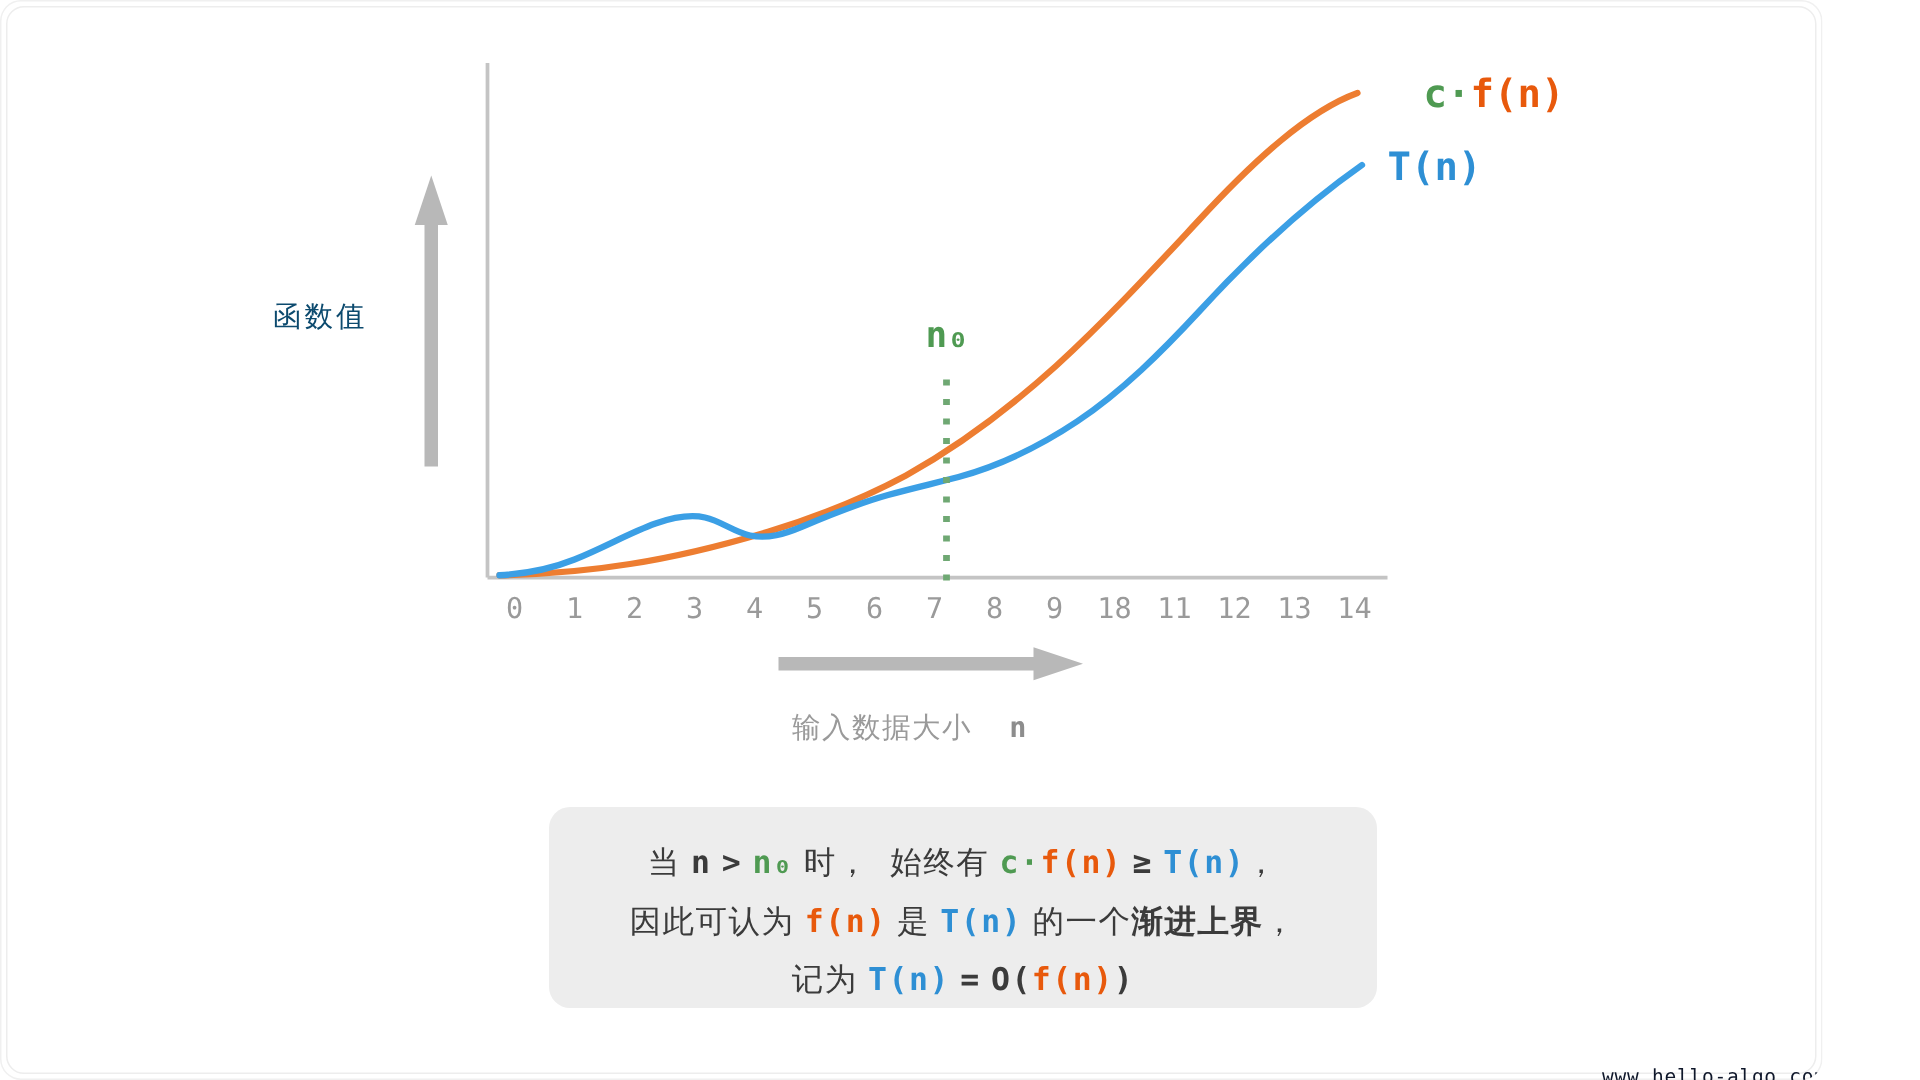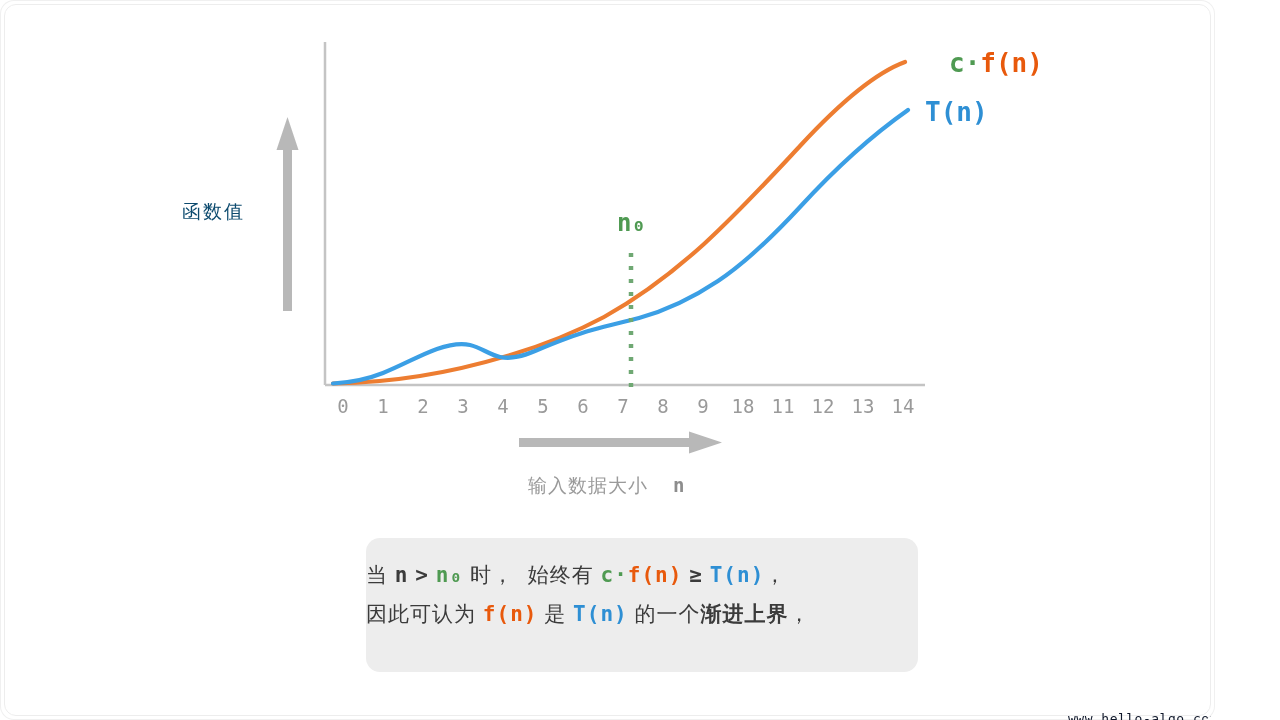--- a/index.html
+++ b/index.html
@@ -109,21 +109,21 @@
     left: 366px;
     top: 538px;
     width: 552px;
     height: 134px;
     background: #ededed;
     border-radius: 14px;
   }
   #caption .cline {
     position: absolute;
     width: 552px;
-    text-align: left;
+    text-align: center;
     font-size: 21px;
     color: #3b3b3b;
     white-space: nowrap;
     letter-spacing: 1px;
   }
   #cap-line-1 { top: 23px; }
   #cap-line-2 { top: 62px; }
   #cap-line-3 { top: 101px; }
   #caption .m {
     font-family: "DejaVu Sans Mono", "Liberation Mono", monospace;
@@ -215,18 +215,19 @@
   <div class="tick" style="left:823px">12</div>
   <div class="tick" style="left:863px">13</div>
   <div class="tick" style="left:903px">14</div>
 
   <div id="caption">
 
     <div class="cline" id="cap-line-1"><span>当</span>&nbsp;<span class="m c-dark">n</span>&nbsp;<span class="m c-dark">&gt;</span>&nbsp;<span class="m c-green">n₀</span>&nbsp;<span>时，</span>&nbsp;&nbsp;<span>始终有</span>&nbsp;<span class="m c-green">c·</span><span class="m c-orange">f(n)</span>&nbsp;<span class="m c-dark">≥</span>&nbsp;<span class="m c-blue">T(n)</span><span>，</span></div>
 
     <div class="cline" id="cap-line-2"><span>因此可认为</span>&nbsp;<span class="m c-orange">f(n)</span>&nbsp;<span>是</span>&nbsp;<span class="m c-blue">T(n)</span>&nbsp;<span>的一个</span><span class="bold">渐进上界</span><span>，</span></div>
 
+    <div class="cline" id="cap-line-3"><span>记为</span>&nbsp;<span class="m c-blue">T(n)</span>&nbsp;<span class="m c-dark">=</span>&nbsp;<span class="m c-dark">O(</span><span class="m c-orange">f(n)</span><span class="m c-dark">)</span></div>
 
   </div>
 
   <div class="lbl" id="watermark">www.hello-algo.com</div>
 
 </div>
 
 </body></html>

